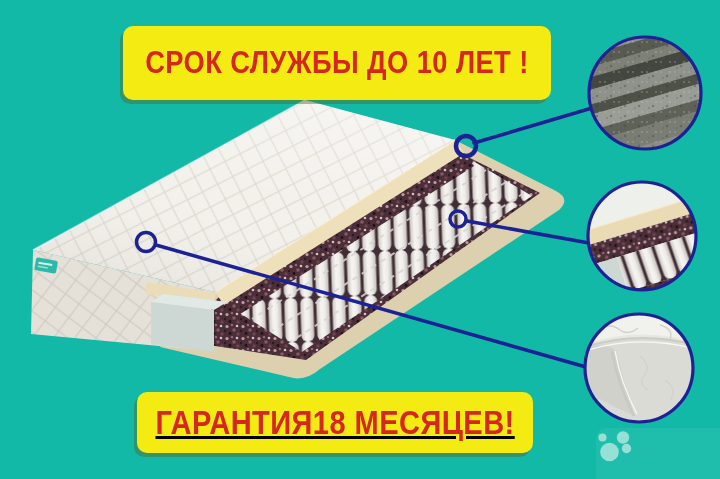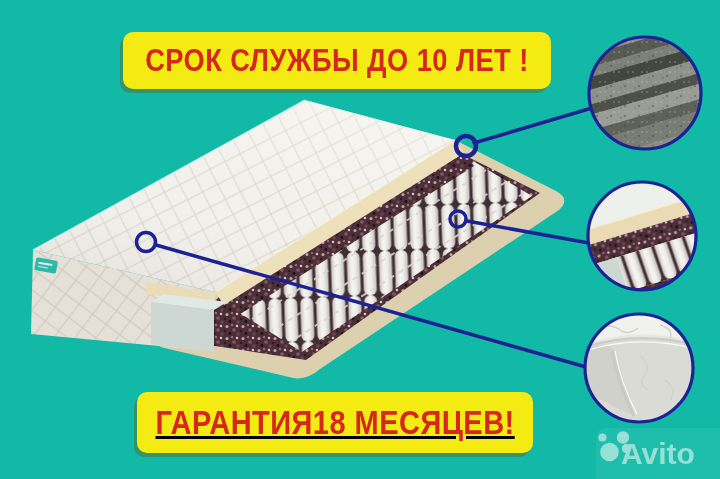--- a/index.html
+++ b/index.html
@@ -11,21 +11,21 @@
     position:relative;width:720px;height:479px;overflow:hidden;
     background:var(--bg,#12b9a6);
     font-family:"Liberation Sans",sans-serif;
   }
   .stage svg{position:absolute;left:0;top:0;}
   .banner{
     position:absolute;background:var(--banner-bg,#f3eb12);
     border-radius:10px;display:flex;align-items:center;justify-content:center;
     box-shadow:-3px 4px 0 rgba(92,104,38,.45);
   }
-  .banner-top{left:123px;top:32px;width:428px;height:57px;}
+  .banner-top{left:123px;top:26px;width:428px;height:74px;}
   .banner-bottom{left:137px;top:392px;width:396px;height:61px;text-decoration:underline;}
   .banner span{
     font-weight:700;color:var(--banner-text,#d5271d);
     transform:scaleX(.88);letter-spacing:.5px;white-space:nowrap;
   }
   .banner-top span{font-size:31px;}
   .banner-bottom span{font-size:33px;}
   .watermark{
     position:absolute;left:596px;top:428px;width:124px;height:51px;
     background:rgba(255,255,255,.06);border-top-left-radius:10px;
@@ -205,16 +205,15 @@
 
   <div class="watermark">
     <svg width="38" height="34" viewBox="0 0 38 34">
       <g fill="var(--watermark,#9de2d8)" opacity="0.95">
         <circle cx="13.5" cy="24" r="9.3"></circle>
         <circle cx="27" cy="9.5" r="6.2"></circle>
         <circle cx="6.5" cy="9.5" r="4.1"></circle>
         <circle cx="30.5" cy="20.5" r="4.7"></circle>
       </g>
     </svg>
-    <span class="word">Avito</span>
   </div>
 
 </div>
 
 </body></html>

